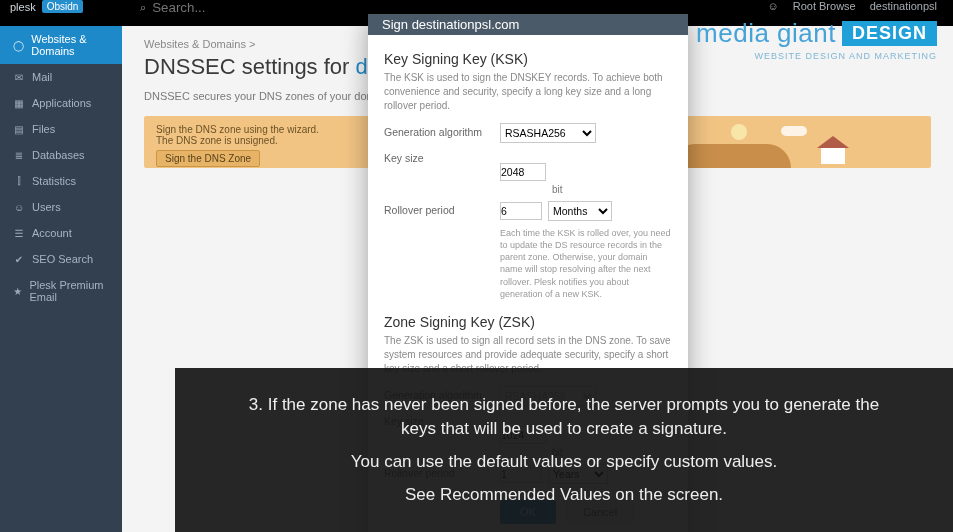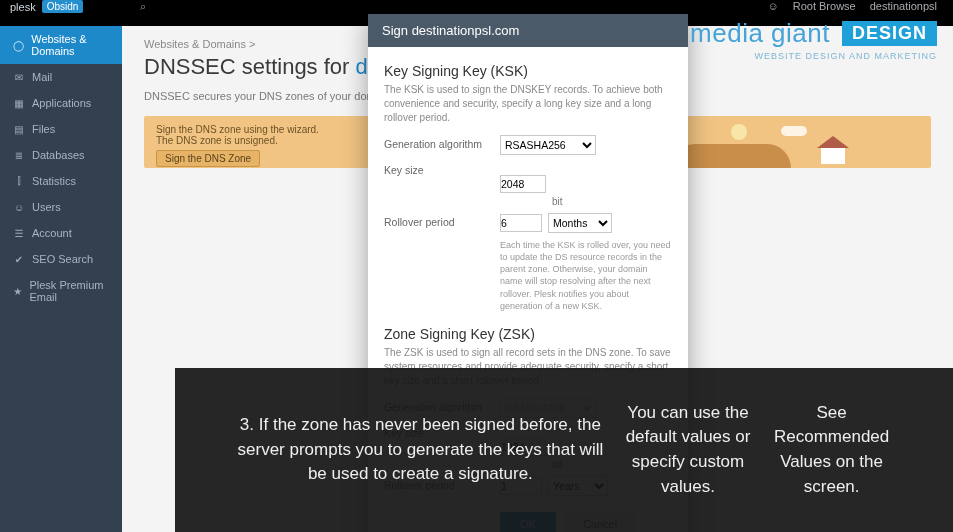--- a/index.html
+++ b/index.html
@@ -32,59 +32,60 @@
   .desc { font-size:11px; color:#7a7a7a; margin-bottom:14px;}
   .banner { background:#f2c484; height:52px; border-radius:2px; padding:8px 12px; font-size:10px; color:#6b5225; position:relative; overflow:hidden;}
   .banner .btn{display:inline-block;background:#e7b367;border:1px solid #c99646;padding:2px 8px;border-radius:2px;color:#5a431d;margin-top:4px;font-size:10px}
   .banner .landscape{position:absolute; right:0; top:0; bottom:0; width:260px;}
   .sun{position:absolute;top:8px;left:60px;width:16px;height:16px;border-radius:50%;background:#f7e6a8;}
   .cloud{position:absolute;top:10px;left:110px;width:26px;height:10px;background:#fff;border-radius:10px;opacity:.8}
   .hill{position:absolute;bottom:0;left:0;width:120px;height:24px;background:#c98f4a;border-radius:60px 60px 0 0;}
   .house{position:absolute;bottom:4px;left:150px;width:24px;height:16px;background:#fff;}
   .roof{position:absolute;bottom:20px;left:146px;width:0;height:0;border-left:16px solid transparent;border-right:16px solid transparent;border-bottom:12px solid #b05c48;}
   .modal { position:absolute; left:368px; top:14px; width:320px; background:#fff; box-shadow:0 6px 26px rgba(0,0,0,.35); border-radius:2px; z-index:50; font-size:11px; color:#555;}
-  .modal-header{background:#4b5a68;color:#fff;padding:9px 14px;font-size:13px;}
+  .modal-header{background:#4b5a68;color:#fff;padding:3px 14px;font-size:13px;}
   .modal-body{padding:10px 16px 14px;}
   .section-title{font-size:14px; color:#333; font-weight:500; margin:6px 0 4px;}
   .section-desc{font-size:10px; color:#8a8a8a; line-height:1.4; margin-bottom:10px;}
   .frow{display:flex; align-items:flex-start; margin:6px 0; gap:8px;}
   .flabel{width:108px; color:#666; font-size:10.5px; padding-top:3px;}
   .fctrl{flex:1; display:flex; gap:6px; align-items:center;}
   .fctrl input, .fctrl select{border:1px solid #c9c9c9; padding:2px 0; font-size:10.5px; background:#fff;}
   .fctrl select{height:20px;}
   .fctrl input.num{width:42px;}
   .fctrl input.size{width:46px;}
   .unit{font-size:10px;color:#777;margin-top:35px;}
   .rollover-note{font-size:9px;color:#9a9a9a;line-height:1.35;margin:4px 0 0 116px;}
   .modal .disabled select, .modal .disabled input{background:#f2f2f2;color:#999}
   .modal-actions{display:flex;gap:10px; padding:10px 0 2px 116px;}
   .btn-primary{background:#1e9ad6;color:#fff;border:none;padding:5px 20px;border-radius:2px;font-size:11px;cursor:pointer;}
   .btn-secondary{background:#f3f3f3;color:#555;border:1px solid #ddd;padding:5px 16px;border-radius:2px;font-size:11px;cursor:pointer;}
 
   
   .watermark{position:absolute; top:18px; right:16px; z-index:80; text-align:right; pointer-events:none;}
-  .wm-line{display:flex;align-items:center;gap:12px;justify-content:flex-end}
+  .wm-line{display:flex;align-items:center;gap:6px;justify-content:flex-end}
   .wm-main{color:#46a3d9;font-size:26px;font-weight:300;letter-spacing:.5px}
   .wm-badge{background:#1fa0d8;color:#fff;padding:2px 10px;font-size:18px;font-weight:600;letter-spacing:1px}
   .wm-sub{color:#7fb6d4;font-size:9px;letter-spacing:1px;margin-top:2px}
 
   
-  .caption{position:absolute;left:175px;right:0;bottom:0;top:368px;background:rgba(20,20,20,.92);color:#eee;z-index:90;display:flex;flex-direction:row;align-items:center;justify-content:center;padding:14px 60px;text-align:center;font-size:17px;font-weight:300;line-height:1.45;}
+  .caption{position:absolute;left:175px;right:0;bottom:0;top:368px;background:rgba(20,20,20,.92);color:#eee;z-index:90;display:flex;flex-direction:column;align-items:center;justify-content:center;padding:14px 60px;text-align:center;font-size:17px;font-weight:300;line-height:1.45;}
   .caption p{margin:4px 0;}
 </style>
 </head>
 <body>
 
 <div class="topbar">
   <div class="logo">
     <span>plesk</span>
     <span class="logo-badge">Obsidn</span>
   </div>
   <div class="search">
     <span class="icon">⌕</span>
+    <input placeholder="Search..." style="">
   </div>
   <div class="right">
     <span>☺</span>
     <span>Root Browse</span>
     <span>destinationpsl</span>
   </div>
 </div>
 
 <div class="shell">
 

